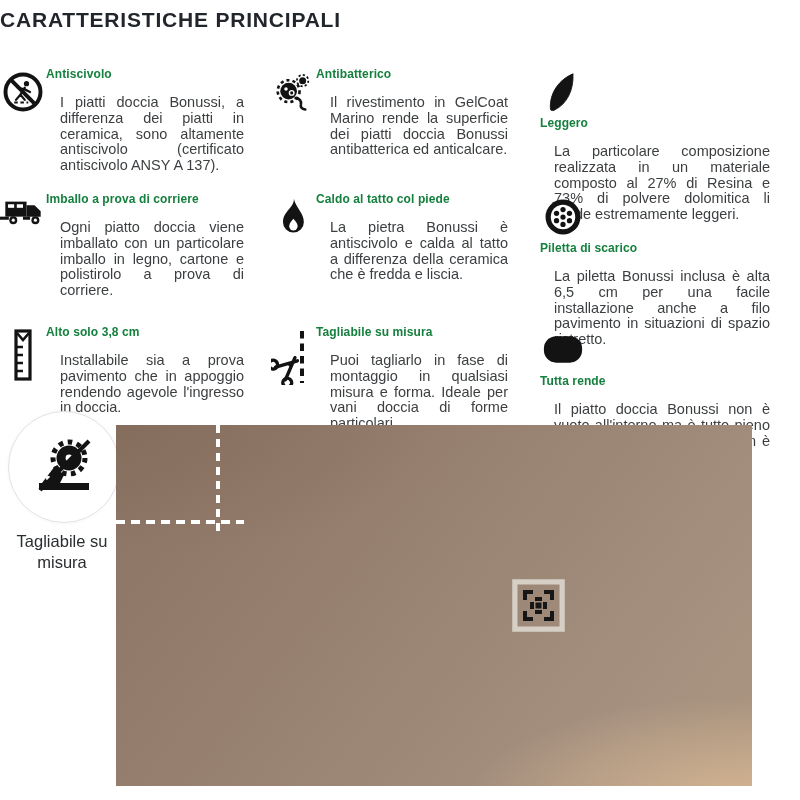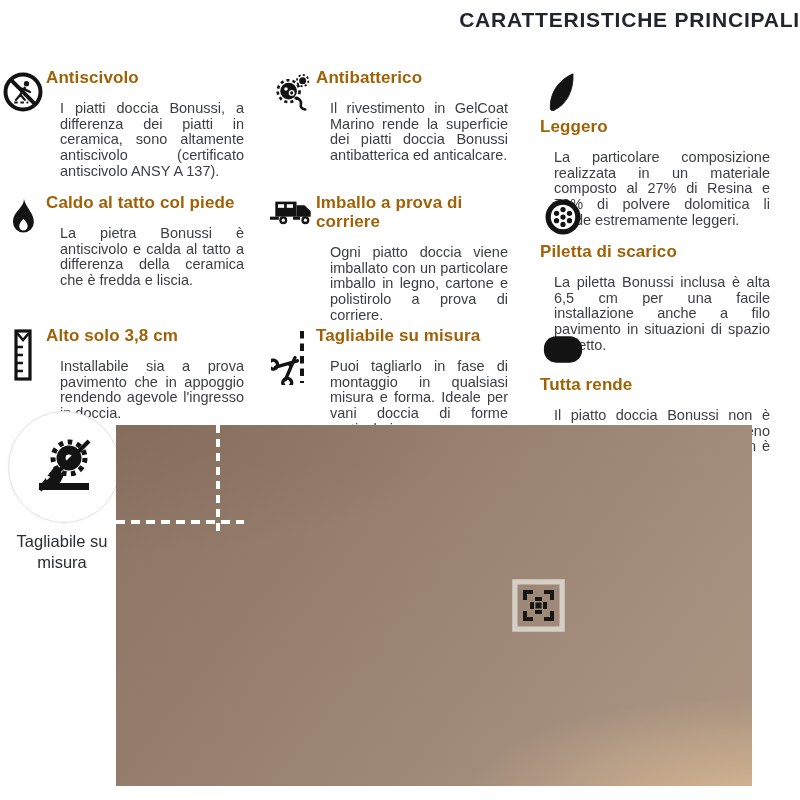--- a/index.html
+++ b/index.html
@@ -1,36 +1,36 @@
 <!DOCTYPE html>
 <html><head>
 <meta charset="utf-8">
 <style>
   html,body{margin:0;padding:0;}
   body{
     width:800px;height:800px;background:#ffffff;position:relative;overflow:hidden;
     font-family:"Liberation Sans", sans-serif;color:#3c3f41;
   }
   .page-title{
-    position:absolute;top:8px;left:0;width:800px;text-align:right;
+    position:absolute;top:8px;left:0;width:800px;text-align:left;
     font-size:21px;font-weight:800;letter-spacing:.8px;color:#22262c;
   }
   .features{
     position:absolute;top:68px;left:0;width:800px;
     display:grid;grid-template-columns:270px 270px 260px;grid-template-rows:125px 133px auto;
   }
   .feature{display:flex;align-items:flex-start;}
   .feature:nth-child(3n+1){padding-right:12px;}
   .feature:nth-child(3n+2){padding-right:18px;}
   .feature:nth-child(3n){padding-right:16px;flex-direction:column;}
   .icon-box{flex:0 0 46px;width:46px;display:flex;justify-content:center;padding-top:3px;}
   .icon-box svg{display:block;}
   .feature-text{flex:1;min-width:0;}
   .feature-heading{
-    font-size:17px;font-weight:700;color:#a16207;line-height:1.12;margin:0 0 2px 0;
+    font-size:12px;font-weight:700;color:#15803d;line-height:1.12;margin:0 0 2px 0;
     letter-spacing:.1px;
   }
   .feature-body{
     font-size:14.5px;line-height:1.08;color:#3c3f41;text-align:justify;margin:14px;
   }
   
   .badge-circle{
     position:absolute;left:8px;top:411px;width:110px;height:110px;border-radius:50%;
     background:#fff;border:1px solid #e3e3e3;box-shadow:0 0 4px rgba(0,0,0,.04);
     display:flex;align-items:center;justify-content:center;
@@ -101,33 +101,20 @@
   <div class="feature">
     <span class="icon-box">
       <svg width="40" height="44" viewBox="0 0 48 52">
         <path d="M36,3 C21,9 7,25 9,46 C10,47.5 13,47.5 14.5,46 C29,39 37,22 36,3 Z
                  M36,3 C28,16 20,30 12,44" fill="#131313" stroke="#131313" stroke-width="1"></path>
       </svg>
     </span>
     <div class="feature-text">
       <p class="feature-heading">Leggero</p>
       <p class="feature-body">La particolare composizione realizzata in un materiale composto al 27% di Resina e 73% di polvere dolomitica li rende estremamente leggeri.</p>
-    </div>
-  </div>
-
-  <div class="feature">
-    <span class="icon-box">
-      <svg width="40" height="44" viewBox="0 0 48 52">
-        <path d="M25,3 C26,13 12,18 12,31 a12.5,12.5 0 0 0 25,0 C37,20 28,15 25,3 Z" fill="#131313"></path>
-        <path d="M24.5,27 c-3.5,4 -5,6 -5,9 a5,5 0 0 0 10,0 c0,-3 -1.5,-5 -5,-9 Z" fill="#ffffff"></path>
-      </svg>
-    </span>
-    <div class="feature-text">
-      <p class="feature-heading">Caldo al tatto col piede</p>
-      <p class="feature-body">La pietra Bonussi è antiscivolo e calda al tatto a differenza della ceramica che è fredda e liscia.</p>
     </div>
   </div>
 
   <div class="feature">
     <span class="icon-box">
       <svg width="46" height="36" viewBox="0 0 52 40">
         <rect x="6" y="6" width="24" height="17" fill="#131313"></rect>
         <rect x="9" y="9" width="7" height="4" fill="#ffffff"></rect>
         <rect x="19" y="9" width="7" height="4" fill="#ffffff"></rect>
         <path d="M30,10 h9 l7,7 v6 h-16 Z" fill="#131313"></path>
@@ -135,20 +122,33 @@
         <rect x="26" y="23" width="8" height="3.5" fill="#131313"></rect>
         <circle cx="15" cy="27" r="4.5" fill="#131313"></circle>
           <circle cx="15" cy="27" r="1.8" fill="#ffffff"></circle>
         <circle cx="40" cy="27" r="4.5" fill="#131313"></circle>
           <circle cx="40" cy="27" r="1.8" fill="#ffffff"></circle>
       </svg>
     </span>
     <div class="feature-text">
       <p class="feature-heading">Imballo a prova di corriere</p>
       <p class="feature-body">Ogni piatto doccia viene imballato con un particolare imballo in legno, cartone e polistirolo a prova di corriere.</p>
+    </div>
+  </div>
+
+  <div class="feature">
+    <span class="icon-box">
+      <svg width="40" height="44" viewBox="0 0 48 52">
+        <path d="M25,3 C26,13 12,18 12,31 a12.5,12.5 0 0 0 25,0 C37,20 28,15 25,3 Z" fill="#131313"></path>
+        <path d="M24.5,27 c-3.5,4 -5,6 -5,9 a5,5 0 0 0 10,0 c0,-3 -1.5,-5 -5,-9 Z" fill="#ffffff"></path>
+      </svg>
+    </span>
+    <div class="feature-text">
+      <p class="feature-heading">Caldo al tatto col piede</p>
+      <p class="feature-body">La pietra Bonussi è antiscivolo e calda al tatto a differenza della ceramica che è fredda e liscia.</p>
     </div>
   </div>
 
   <div class="feature">
     <span class="icon-box">
       <svg width="42" height="42" viewBox="0 0 48 48">
         <circle cx="24" cy="24" r="20" fill="#131313"></circle>
         <circle cx="24" cy="24" r="14" fill="#ffffff"></circle>
         <circle cx="24" cy="24" r="3" fill="#131313"></circle>
         <circle cx="24" cy="15.5" r="3" fill="#131313"></circle>

